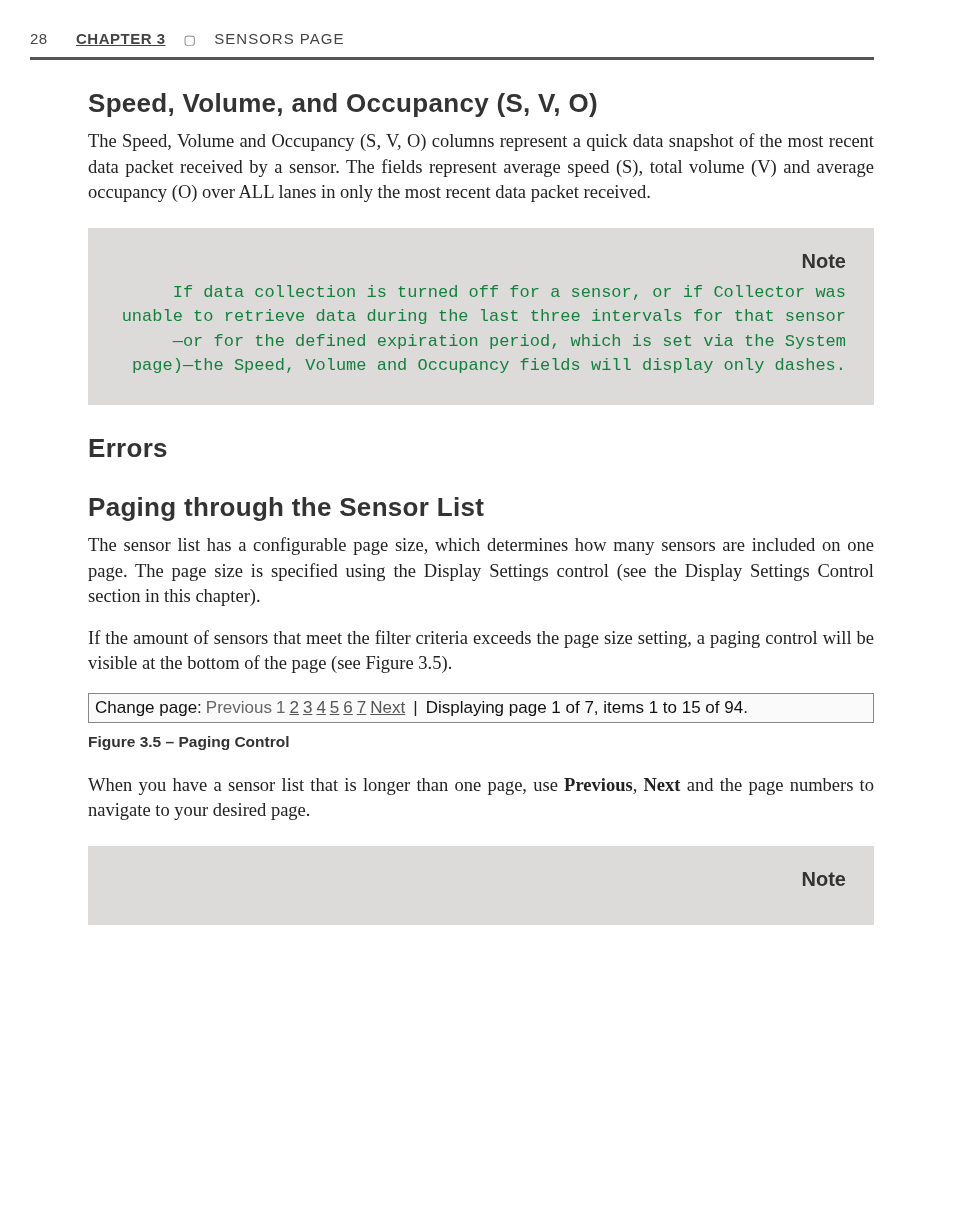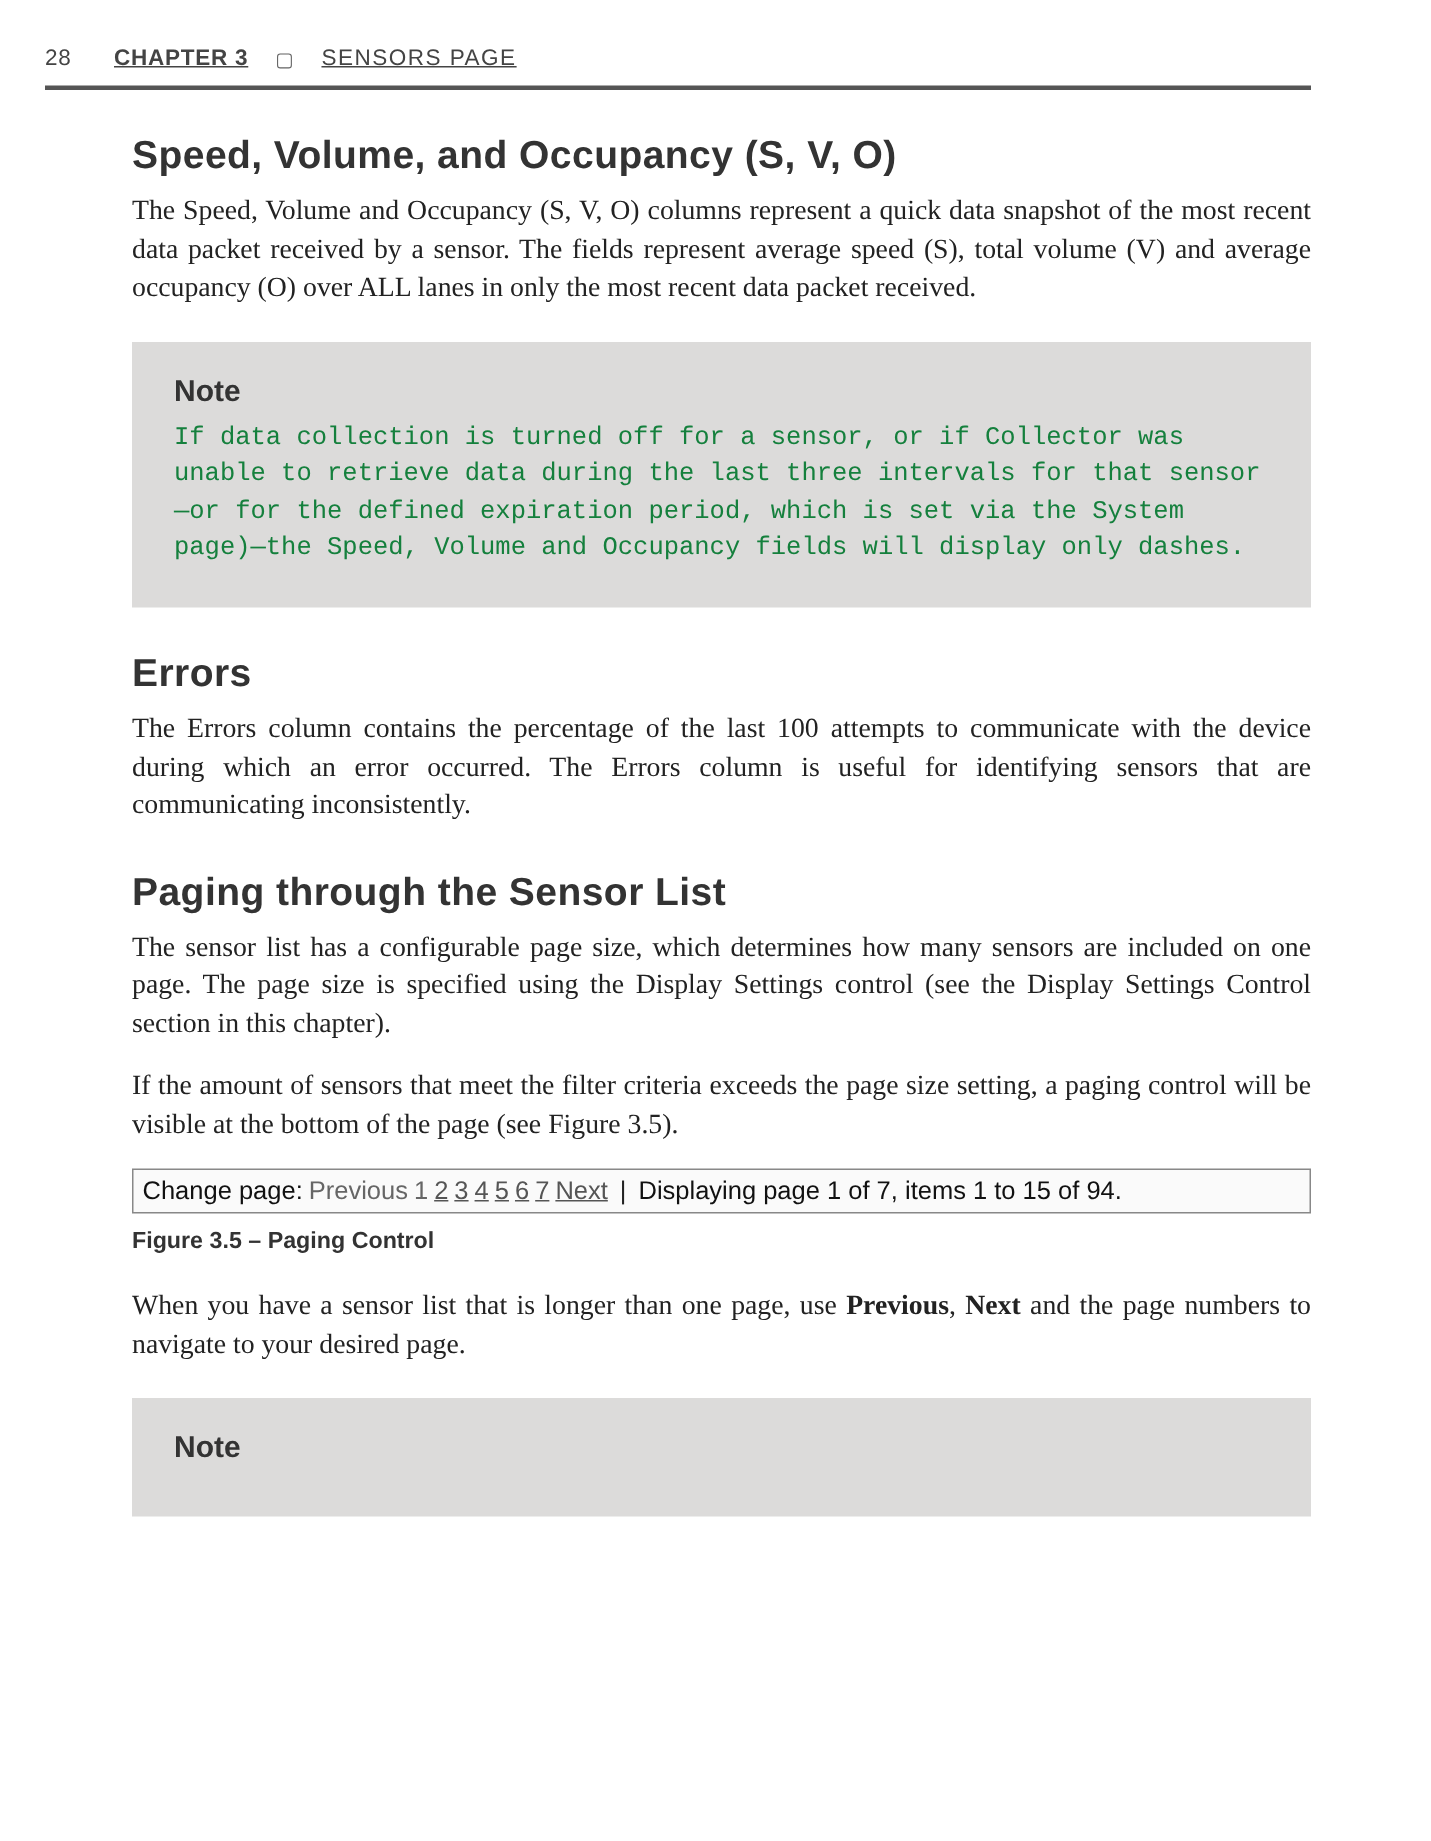--- a/index.html
+++ b/index.html
@@ -17,21 +17,21 @@
     gap: 18px;
     font-family: Arial, Helvetica, sans-serif;
     font-size: 15px;
     letter-spacing: 0.5px;
     color: #444;
     padding-bottom: 10px;
   }
   .header-row .pnum { width: 28px; }
   .header-row .chap { font-weight: 700; text-decoration: underline; }
   .header-row .sq { font-size: 13px; color: #666; }
-  .header-row .title { font-weight: 400; letter-spacing: 1px; text-decoration: underline; }
+  .header-row .title { font-weight: 400; letter-spacing: 1px; }
   hr.top-rule {
     border: none;
     border-top: 3px solid #555;
     margin-bottom: 26px;
   }
   .content { margin-left: 58px; }
   h2 {
     font-family: Arial, Helvetica, sans-serif;
     font-weight: 700;
     font-size: 26px;
@@ -45,20 +45,21 @@
     line-height: 1.38;
     color: #222;
     margin-bottom: 16px;
     text-align: justify;
   }
   p.body .bold { font-weight: 700; }
   .note-box {
     background: #dcdbda;
     padding: 22px 28px 26px 28px;
     margin: 22px 0 18px 0;
+    text-align: right;
   }
   .note-box h3 {
     font-family: Arial, Helvetica, sans-serif;
     font-weight: 700;
     font-size: 20px;
     color: #333;
     margin-bottom: 8px;
   }
   .note-box p {
     font-family: Liberation Mono, monospace;
@@ -107,21 +108,20 @@
 
   <h2>Speed, Volume, and Occupancy (S, V, O)</h2>
   <p class="body">The Speed, Volume and Occupancy (S, V, O) columns represent a quick data snapshot of the most recent data packet received by a sensor. The fields represent average speed (S), total volume (V) and average occupancy (O) over ALL lanes in only the most recent data packet received.</p>
 
   <div class="note-box">
     <h3>Note</h3>
     <p>If data collection is turned off for a sensor, or if Collector was unable to retrieve data during the last three intervals for that sensor—or for the defined expiration period, which is set via the System page)—the Speed, Volume and Occupancy fields will display only dashes.</p>
   </div>
 
   <h2>Errors</h2>
-  <p class="body">The Errors column contains the percentage of the last 100 attempts to communicate with the device during which an error occurred. The Errors column is useful for identifying sensors that are communicating inconsistently.</p>
 
   <h2>Paging through the Sensor List</h2>
   <p class="body">The sensor list has a configurable page size, which determines how many sensors are included on one page. The page size is specified using the Display Settings control (see the Display Settings Control section in this chapter).</p>
   <p class="body">If the amount of sensors that meet the filter criteria exceeds the page size setting, a paging control will be visible at the bottom of the page (see Figure 3.5).</p>
 
   <div class="figure-img">
     <span class="lbl">Change page:</span>
     <span class="muted">Previous</span>
     <span class="muted">1</span>
     <span class="u">2</span>

